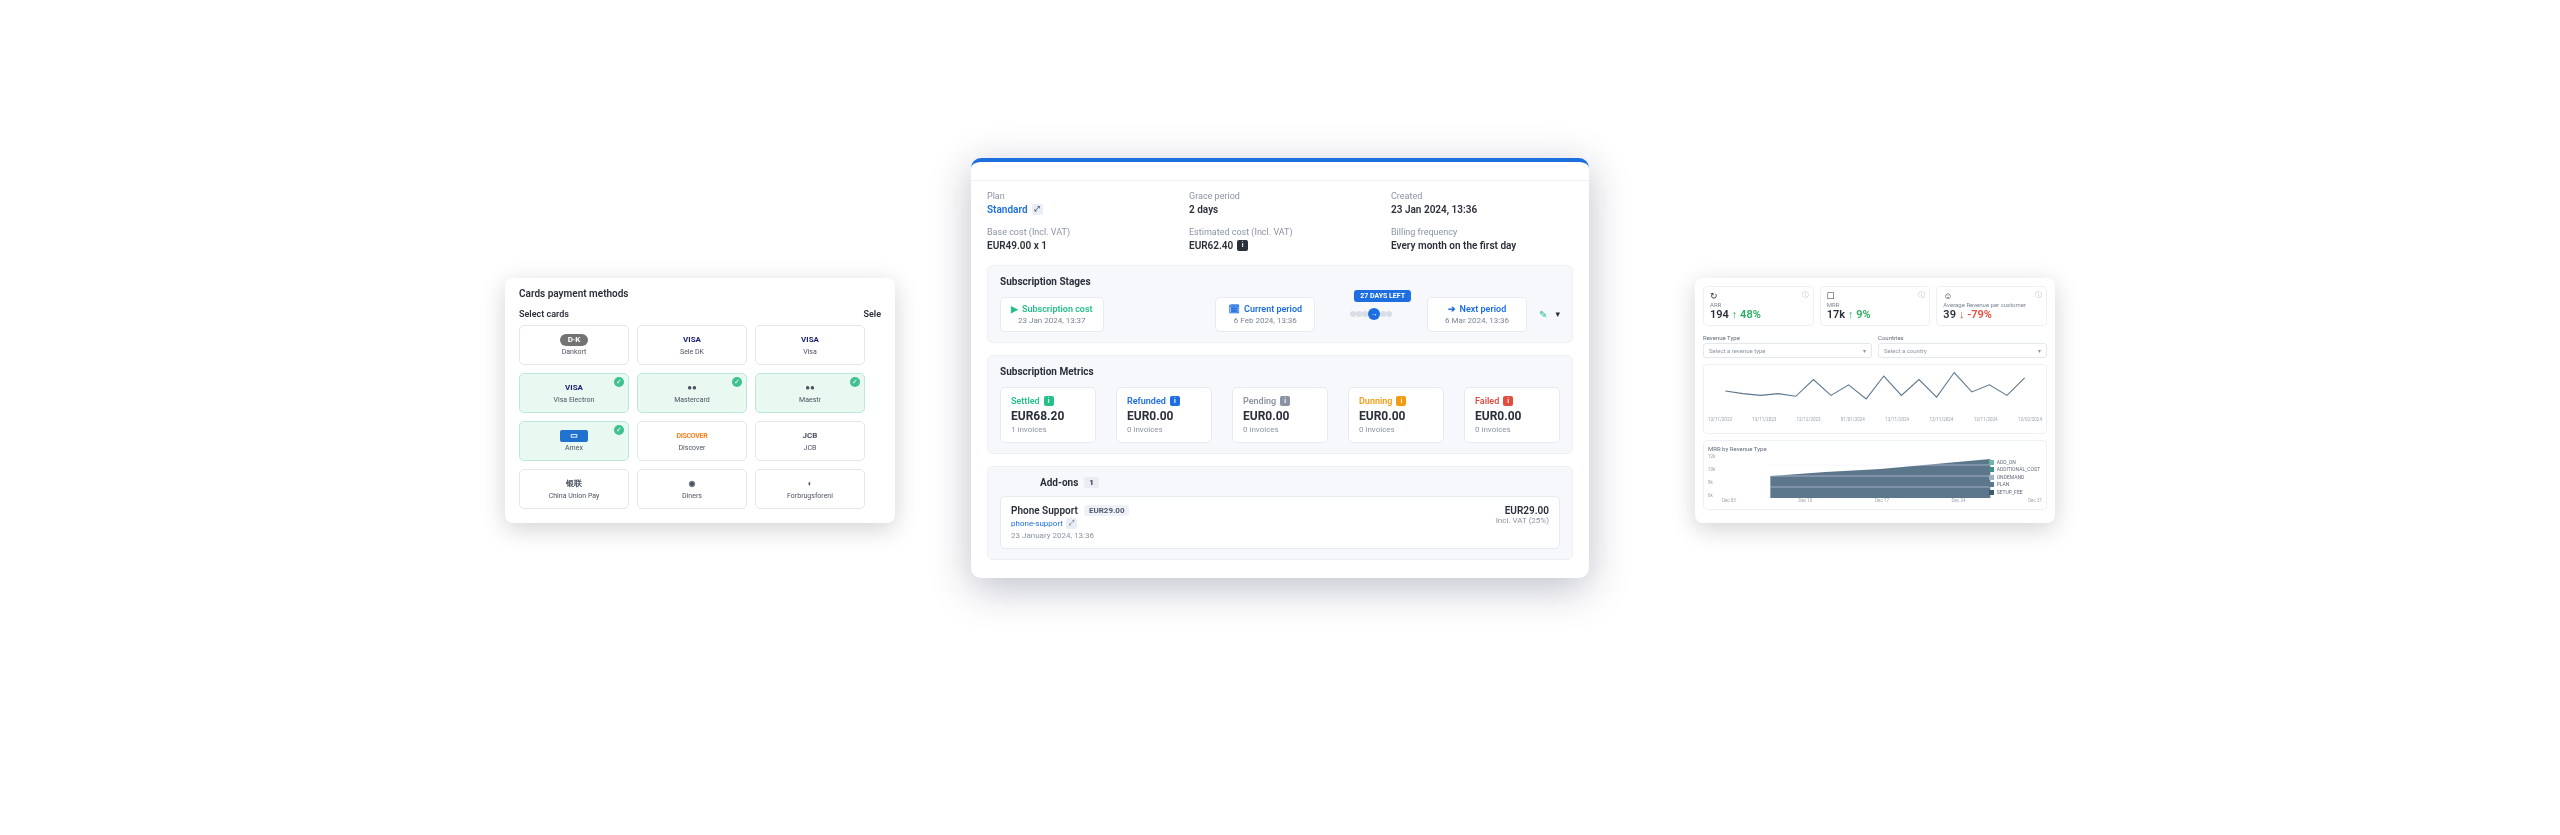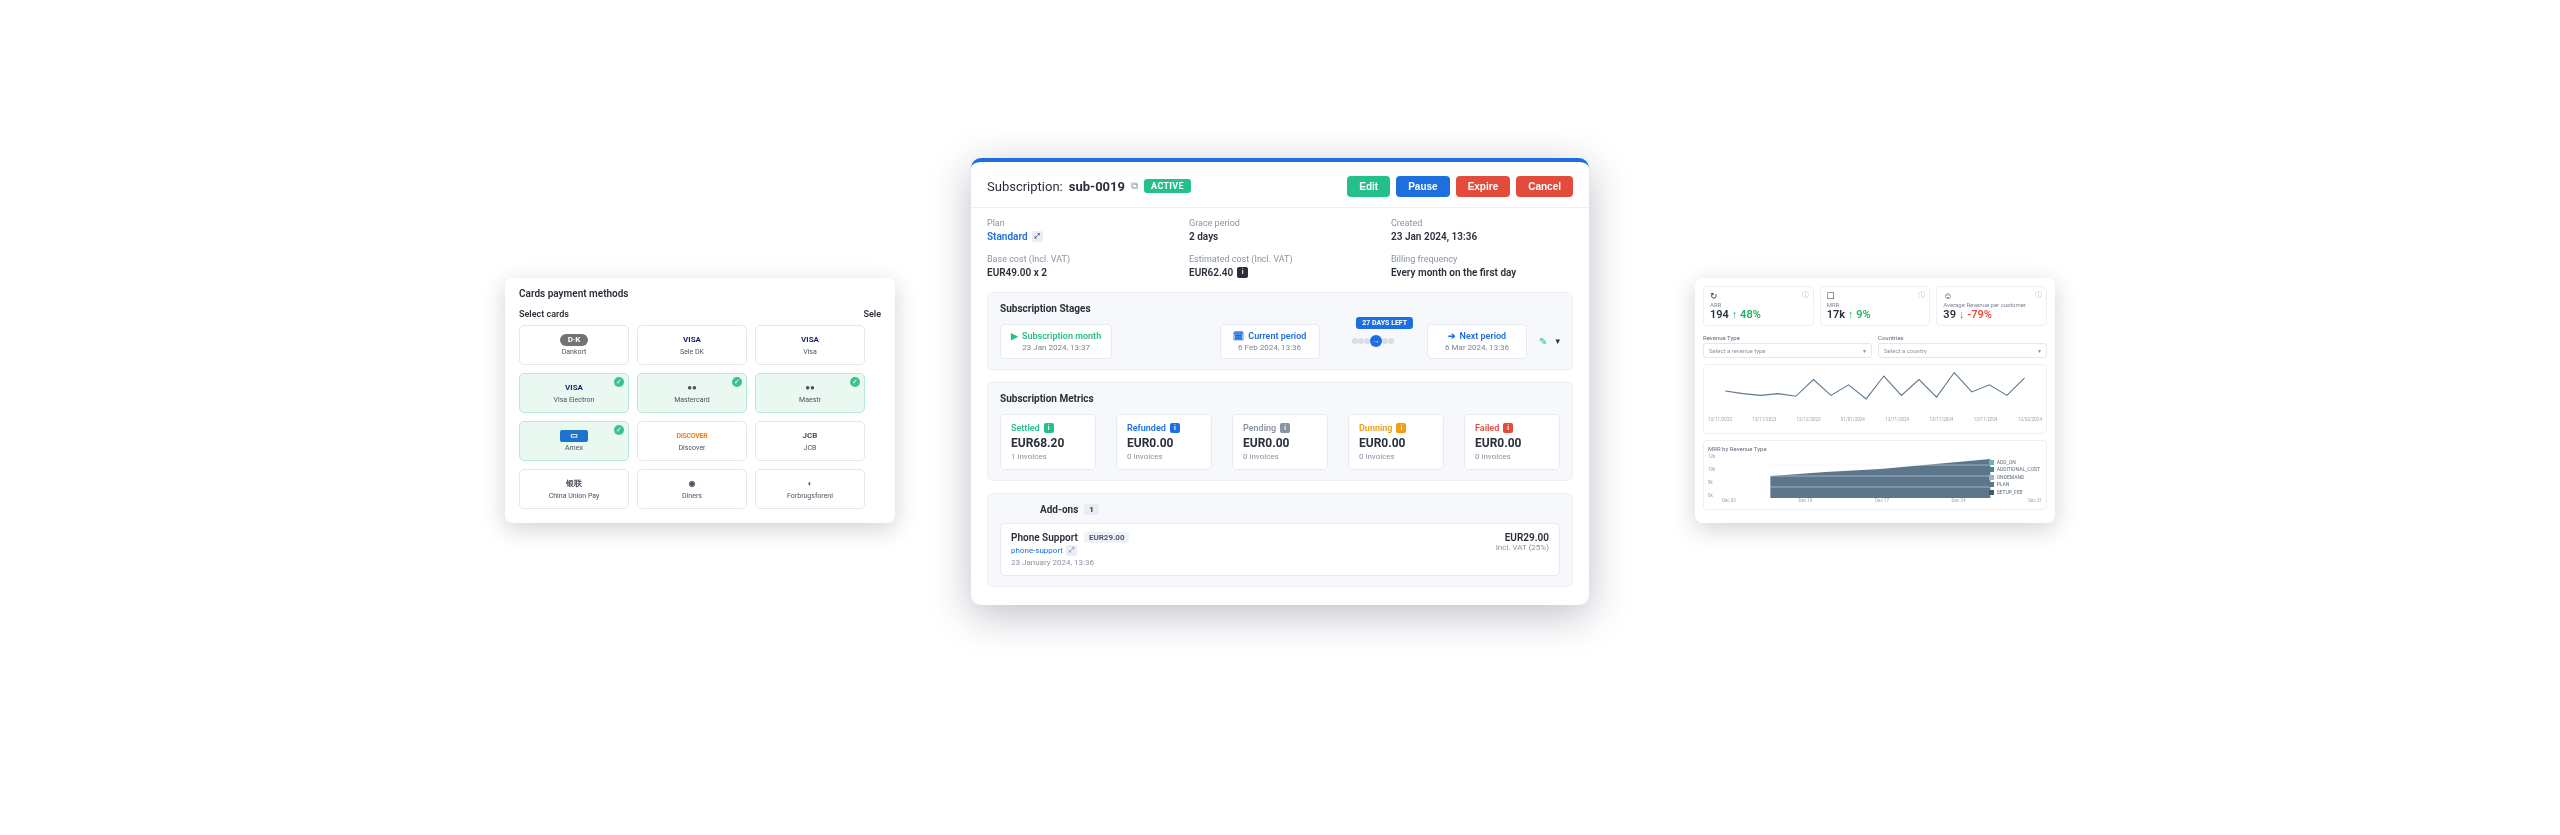--- a/index.html
+++ b/index.html
@@ -330,76 +330,62 @@
         <div class="lg-addon">ADD_ON</div>
         <div class="lg-add">ADDITIONAL_COST</div>
         <div class="lg-ond">ONDEMAND</div>
         <div class="lg-plan">PLAN</div>
         <div class="lg-setup">SETUP_FEE</div>
       </div>
     </div>
   </div>
 
   <div class="panel-main">
-    <div class="pm-head">
-      <div class="pm-title">
-        <span>Subscription:</span>
-        <b>sub-0019</b>
-        <span class="copy-ic">⧉</span>
-        <span class="badge-active">ACTIVE</span>
-      </div>
-      <div class="pm-actions">
-        <button class="btn edit">Edit</button>
-        <button class="btn pause">Pause</button>
-        <button class="btn expire">Expire</button>
-        <button class="btn cancel">Cancel</button>
-      </div>
-    </div>
     <div class="pm-divider"></div>
 
     <div class="pm-info">
       <div>
         <div class="info-lbl">Plan</div>
         <div class="info-val link">
           <span>Standard</span>
           <span class="micro-ic">⤢</span>
         </div>
       </div>
       <div>
         <div class="info-lbl">Grace period</div>
         <div class="info-val">2 days</div>
       </div>
       <div>
         <div class="info-lbl">Created</div>
         <div class="info-val">23 Jan 2024, 13:36</div>
       </div>
       <div>
         <div class="info-lbl">Base cost (Incl. VAT)</div>
-        <div class="info-val">EUR49.00 x 2</div>
+        <div class="info-val">EUR49.00 x 1</div>
       </div>
       <div>
         <div class="info-lbl">Estimated cost (Incl. VAT)</div>
         <div class="info-val">
           <span>EUR62.40</span>
           <span class="micro-ic" style="background:#2a2f3a;color:#fff;">i</span>
         </div>
       </div>
       <div>
         <div class="info-lbl">Billing frequency</div>
         <div class="info-val">Every month on the first day</div>
       </div>
     </div>
 
     <div class="pm-section">
       <div class="sec-title">Subscription Stages</div>
       <div class="stages-row">
         <div class="stage-card">
           <div class="stage-name start">
               <span>▶</span>
-              <span>Subscription month</span>
+              <span>Subscription cost</span>
             </div>
           <div class="stage-date">23 Jan 2024, 13:37</div>
         </div>
         <div style="flex:1"></div>
         <div class="stage-card">
           <div class="stage-name current">
               <span>🗓</span>
               <span>Current period</span>
             </div>
           <div class="stage-date">6 Feb 2024, 13:36</div>

